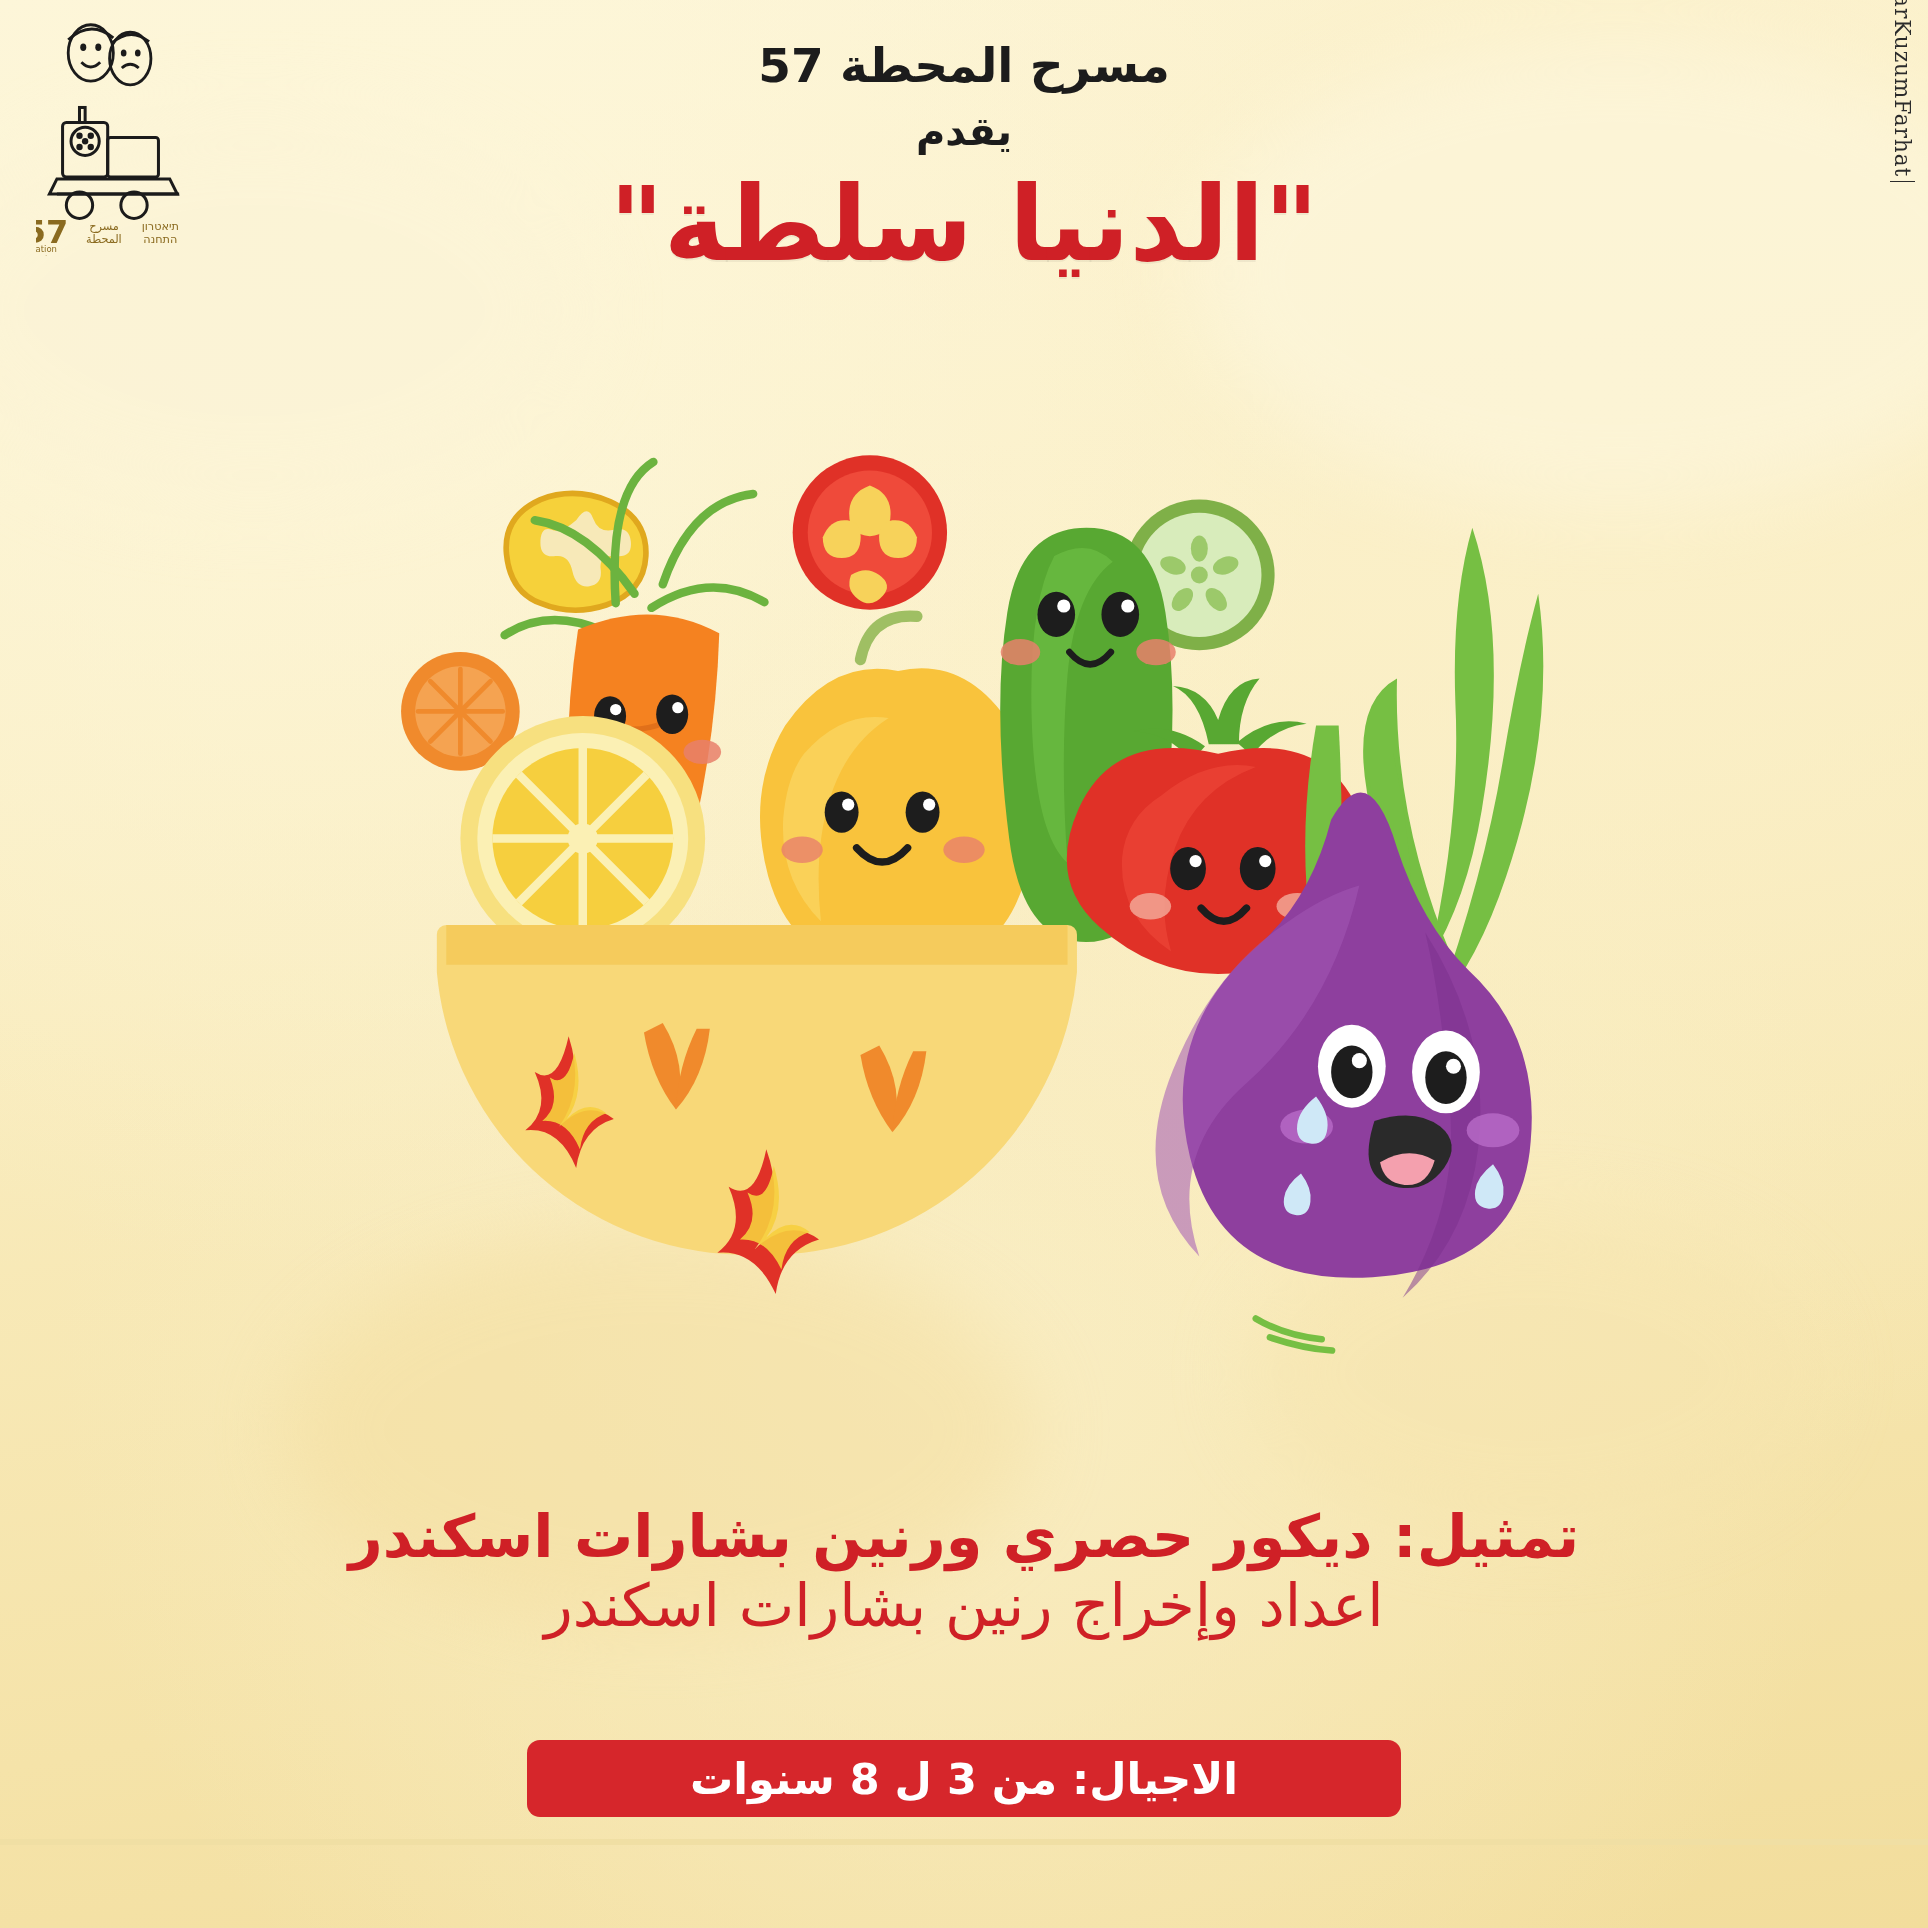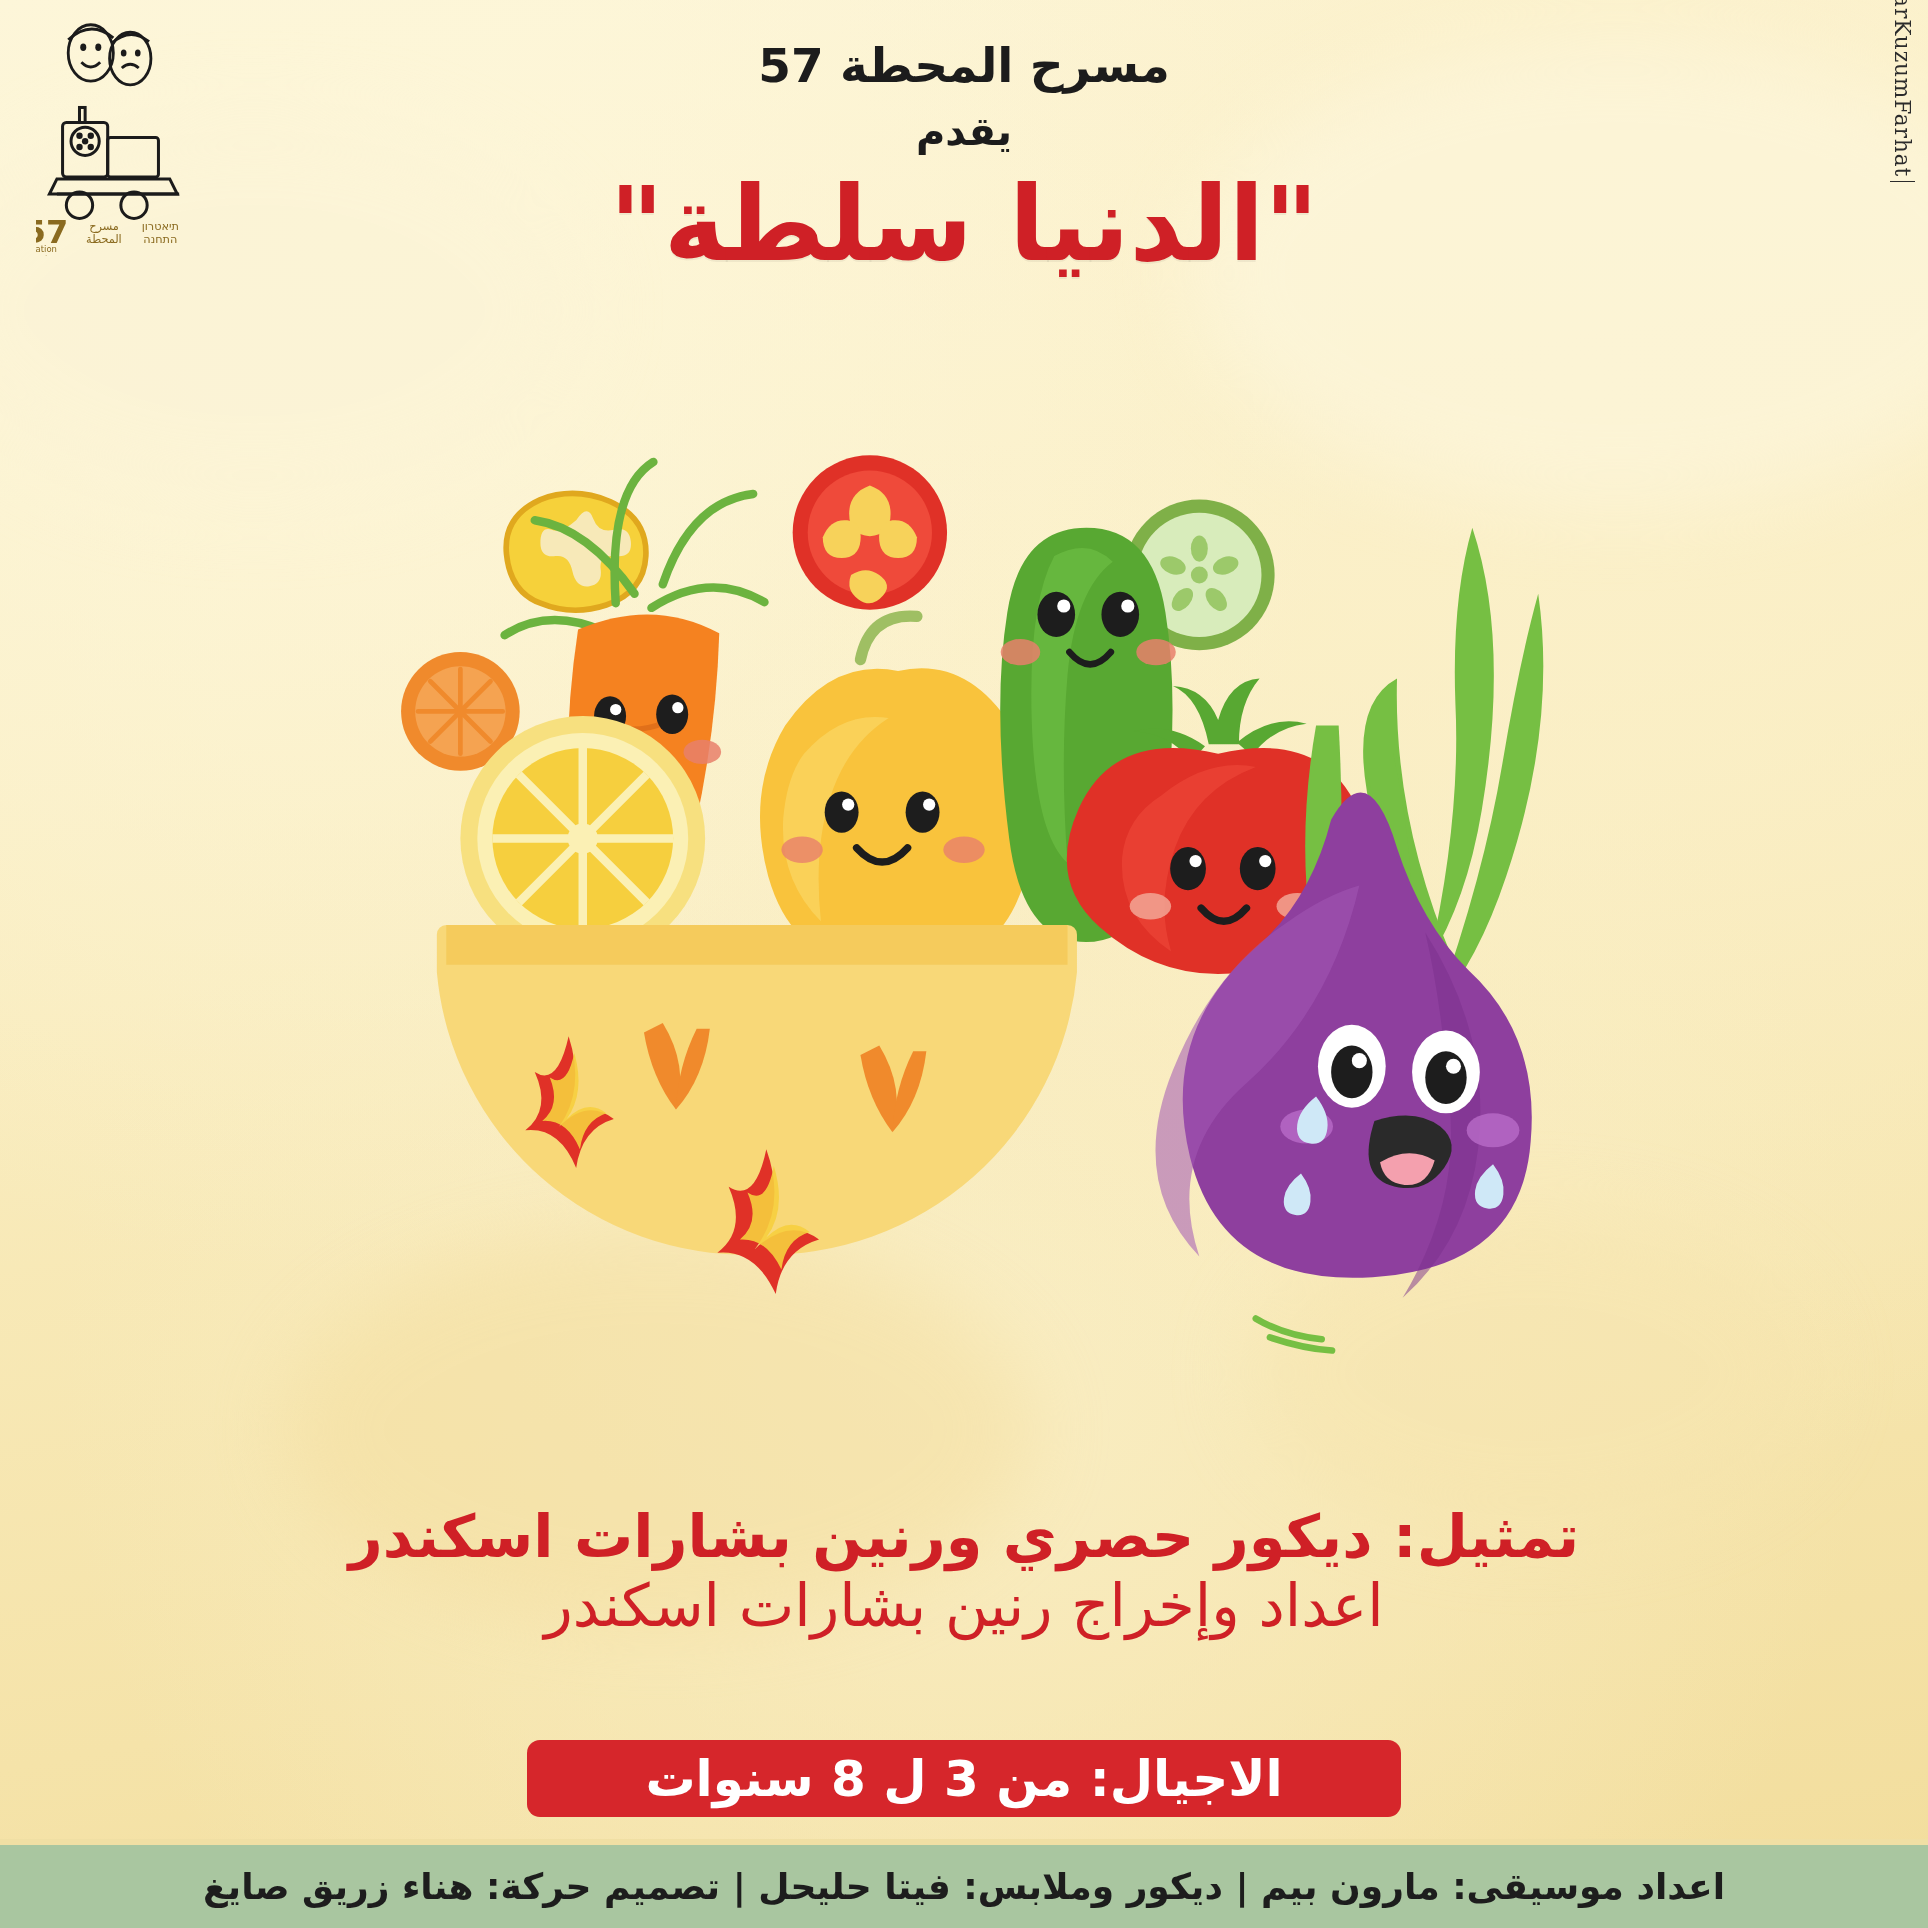--- a/index.html
+++ b/index.html
@@ -60,21 +60,21 @@
   .cast{position:absolute;left:0;right:0;top:1502px;text-align:center;}
   .cast .c1{font-size:59px;font-weight:700;color:#cf2026;}
   .cast .c2{font-size:59px;font-weight:400;color:#cf2026;}
 
   
   .agebar{
     position:absolute;left:527px;right:527px;top:1740px;height:77px;
     background:#d6262b;border-radius:13px;
     display:flex;align-items:center;justify-content:center;
   }
-  .agebar span{color:#ffffff;font-size:50px;font-weight:700;}
+  .agebar span{color:#ffffff;font-size:43px;font-weight:700;}
 
   
   .footer{
     position:absolute;left:0;right:0;bottom:0;height:83px;
     background:#a9c6a0;display:flex;align-items:center;justify-content:center;
   }
   .footer span{font-size:36px;font-weight:700;color:#1d1d1d;}
   .footer-sep{position:absolute;left:0;right:0;bottom:83px;height:5.6px;background:#f0dfa4;}
 </style>
 </head>
@@ -333,18 +333,15 @@
   <div class="cast">
     <div class="c1">تمثيل: ديكور حصري ورنين بشارات اسكندر</div>
     <div class="c2">اعداد وإخراج رنين بشارات اسكندر</div>
   </div>
 
   <div class="agebar">
     <span>الاجيال: من 3 ل 8 سنوات</span>
   </div>
 
   <div class="footer-sep"></div>
-  <div class="footer">
-    <span>اعداد موسيقى: مارون بيم | ديكور وملابس: فيتا حليحل | تصميم حركة: هناء زريق صايغ</span>
-  </div>
 
 </div>
 
 
 </body></html>

